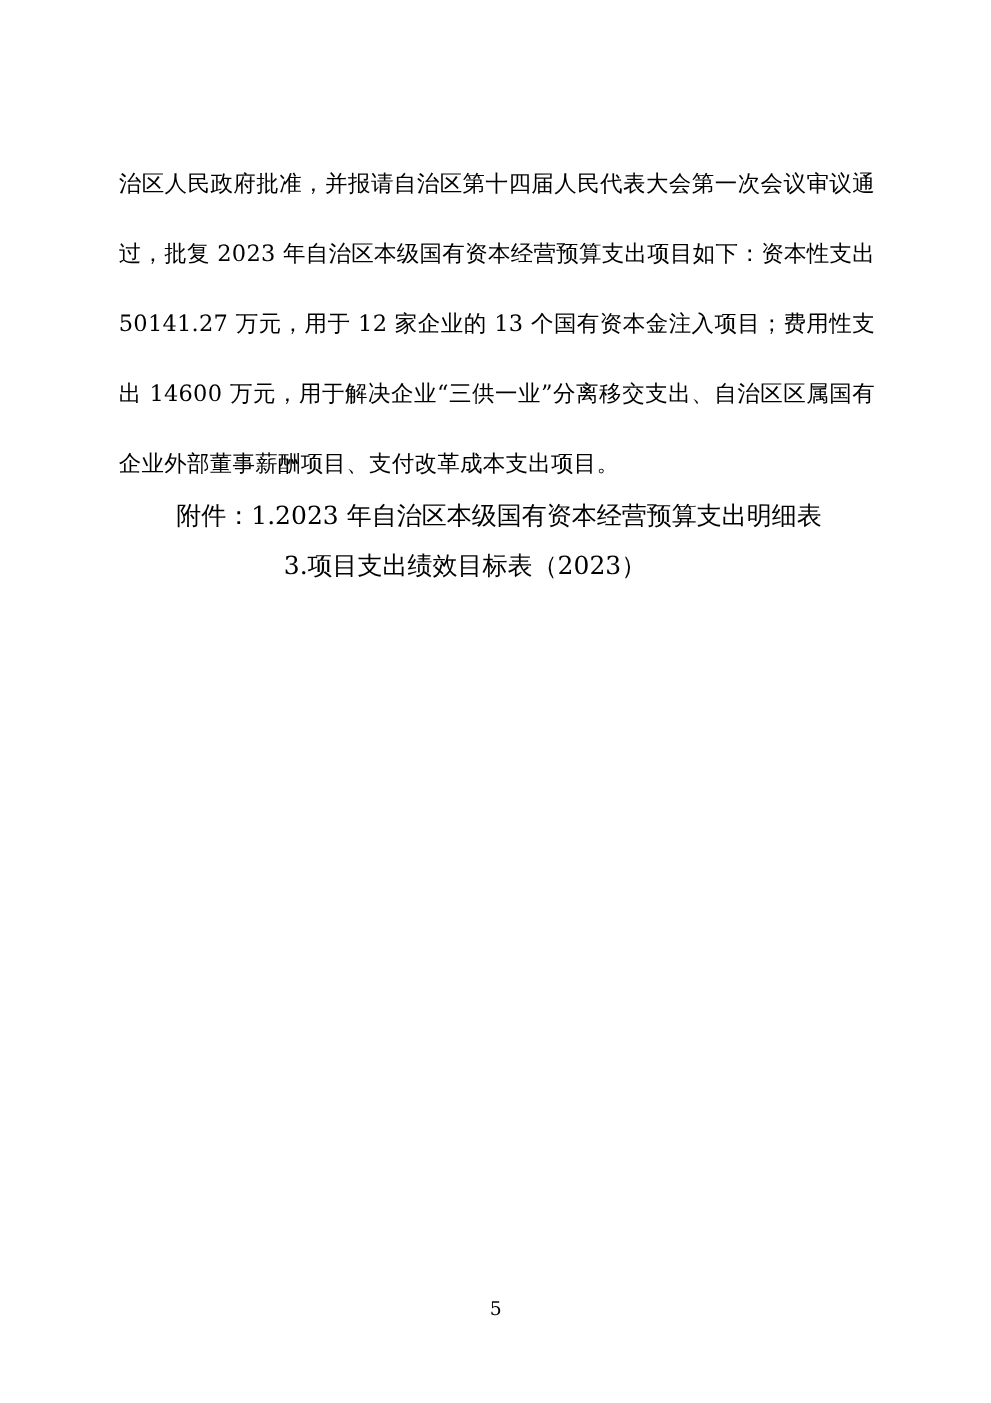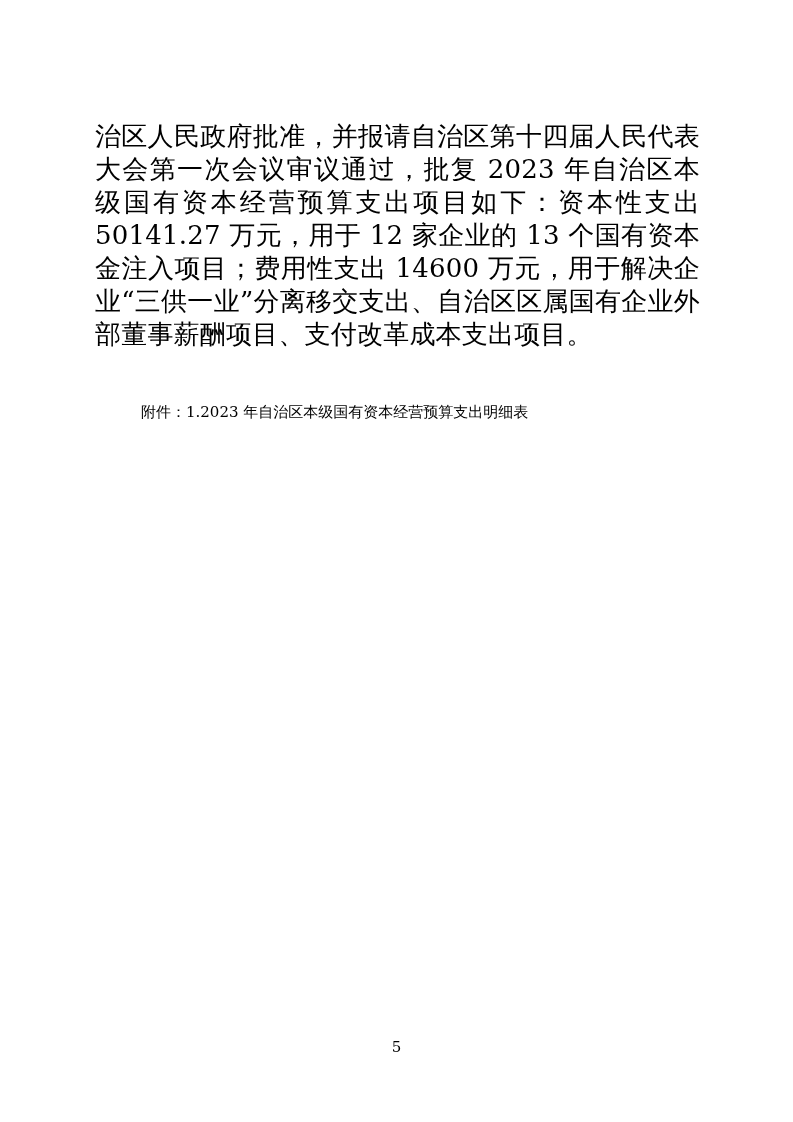--- a/index.html
+++ b/index.html
@@ -22,35 +22,35 @@
     width: 793px;
     height: 1122px;
   }
   .body-block {
     position: absolute;
     left: 95px;
     top: 120px;
     width: 605px;
   }
   .para {
-    font-size: 26px;
-    line-height: 33px;
+    font-size: 18px;
+    line-height: 56px;
     text-align: justify;
     text-justify: inter-ideograph;
     letter-spacing: 0.2px;
     margin: 0;
   }
   .attach-block {
     position: absolute;
     left: 95px;
     top: 392px;
     width: 605px;
   }
   .attach-line {
-    font-size: 15px;
+    font-size: 20px;
     line-height: 40px;
     margin: 0;
     white-space: nowrap;
   }
   .attach-line.first {
     padding-left: 46px;
   }
   .attach-line.rest {
     padding-left: 132px;
   }
@@ -69,17 +69,18 @@
 <body>
 
 <div class="page">
 
   <div class="body-block">
     <p class="para">治区人民政府批准，并报请自治区第十四届人民代表大会第一次会议审议通过，批复 2023 年自治区本级国有资本经营预算支出项目如下：资本性支出 50141.27 万元，用于 12 家企业的 13 个国有资本金注入项目；费用性支出 14600 万元，用于解决企业“三供一业”分离移交支出、自治区区属国有企业外部董事薪酬项目、支付改革成本支出项目。</p>
   </div>
 
   <div class="attach-block">
     <p class="attach-line first"><span>附件：</span><span>1.2023 年自治区本级国有资本经营预算支出明细表</span></p>
+    <p class="attach-line rest">3.项目支出绩效目标表（2023）</p>
   </div>
 
   <div class="page-number">5</div>
 
 </div>
 
 </body></html>

